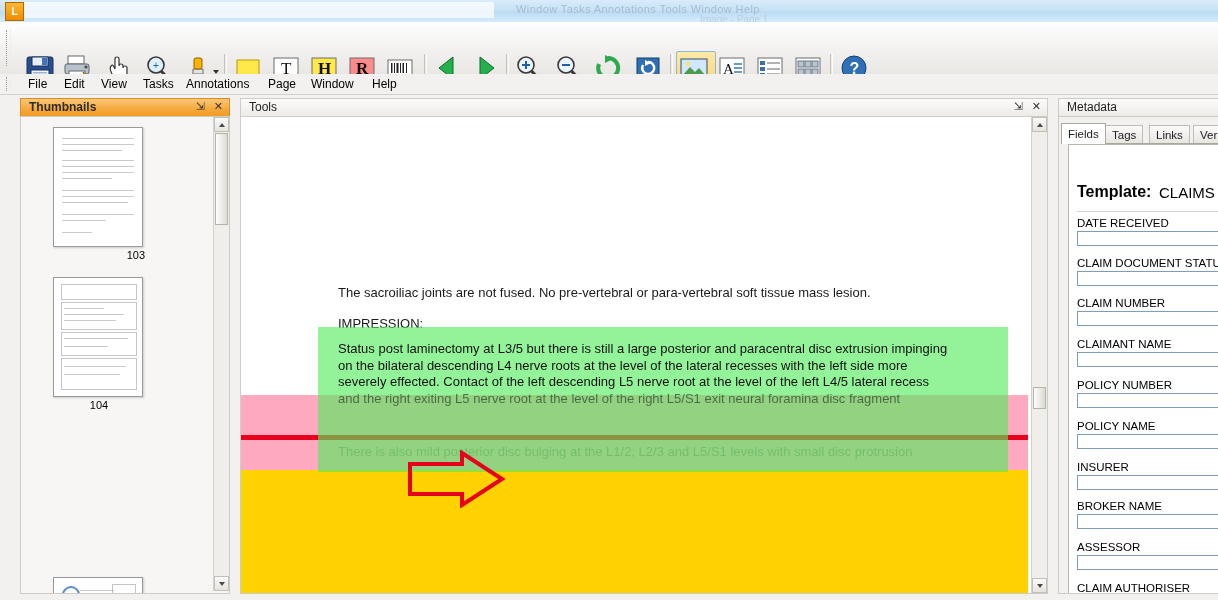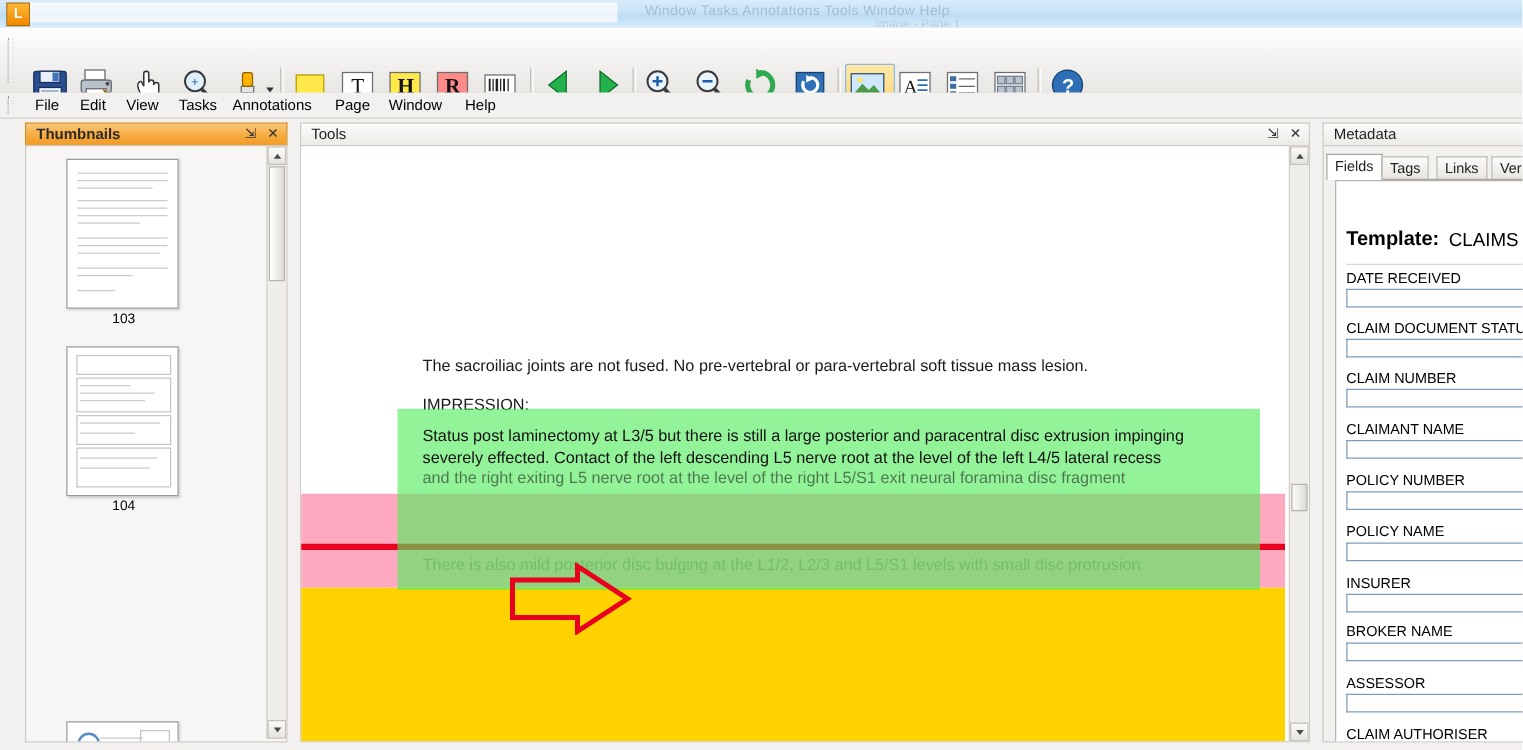--- a/index.html
+++ b/index.html
@@ -650,21 +650,21 @@
   </div>
 
   <div class="panel-head thumbs-head">
     <span class="ptitle">Thumbnails</span>
     <span class="pin" style="right:24px;">⇲</span>
     <span class="xclose" style="right:6px;">✕</span>
   </div>
   <div class="thumbs-panel">
     <div class="thumb-list">
 
-      <div class="thumb-item" style="top:10px;">
+      <div class="thumb-item" style="top:10px;text-align:right;">
         <div class="thumb-img">
           <div class="tline" style="left:8px; top:10px; width:72px;"></div>
           <div class="tline" style="left:8px; top:16px; width:72px;"></div>
           <div class="tline" style="left:8px; top:22px; width:60px;"></div>
           <div class="tline" style="left:8px; top:32px; width:72px;"></div>
           <div class="tline" style="left:8px; top:38px; width:72px;"></div>
           <div class="tline" style="left:8px; top:44px; width:72px;"></div>
           <div class="tline" style="left:8px; top:50px; width:50px;"></div>
           <div class="tline" style="left:8px; top:62px; width:72px;"></div>
           <div class="tline" style="left:8px; top:68px; width:72px;"></div>
@@ -733,20 +733,21 @@
       <div class="doc-text" style="left:100px; top:168px; width:620px;">The sacroiliac joints are not fused. No pre-vertebral or para-vertebral soft tissue mass lesion.</div>
 
       <div class="doc-text" style="left:100px; top:199px; font-weight:normal;">IMPRESSION:</div>
 
       <div class="faded-line" style="top:327px;">There is also mild posterior disc bulging at the L1/2, L2/3 and L5/S1 levels with small disc protrusion</div>
 
       <div class="green-overlay"></div>
 
       <div class="green-text">
         <div>Status post laminectomy at L3/5 but there is still a large posterior and paracentral disc extrusion impinging</div>
+        <div>on the bilateral descending L4 nerve roots at the level of the lateral recesses with the left side more</div>
         <div>severely effected. Contact of the left descending L5 nerve root at the level of the left L4/5 lateral recess</div>
         <div style="opacity:.55;">and the right exiting L5 nerve root at the level of the right L5/S1 exit neural foramina disc fragment</div>
       </div>
 
       <div class="arrow-annot">
         <svg width="100" height="58" viewBox="0 0 100 58">
           <path d="M4 14 H56 V3 L96 29 L56 55 V44 H4 Z" fill="none" stroke="#e8001f" stroke-width="4" stroke-linejoin="miter"></path>
         </svg>
       </div>
     </div>

